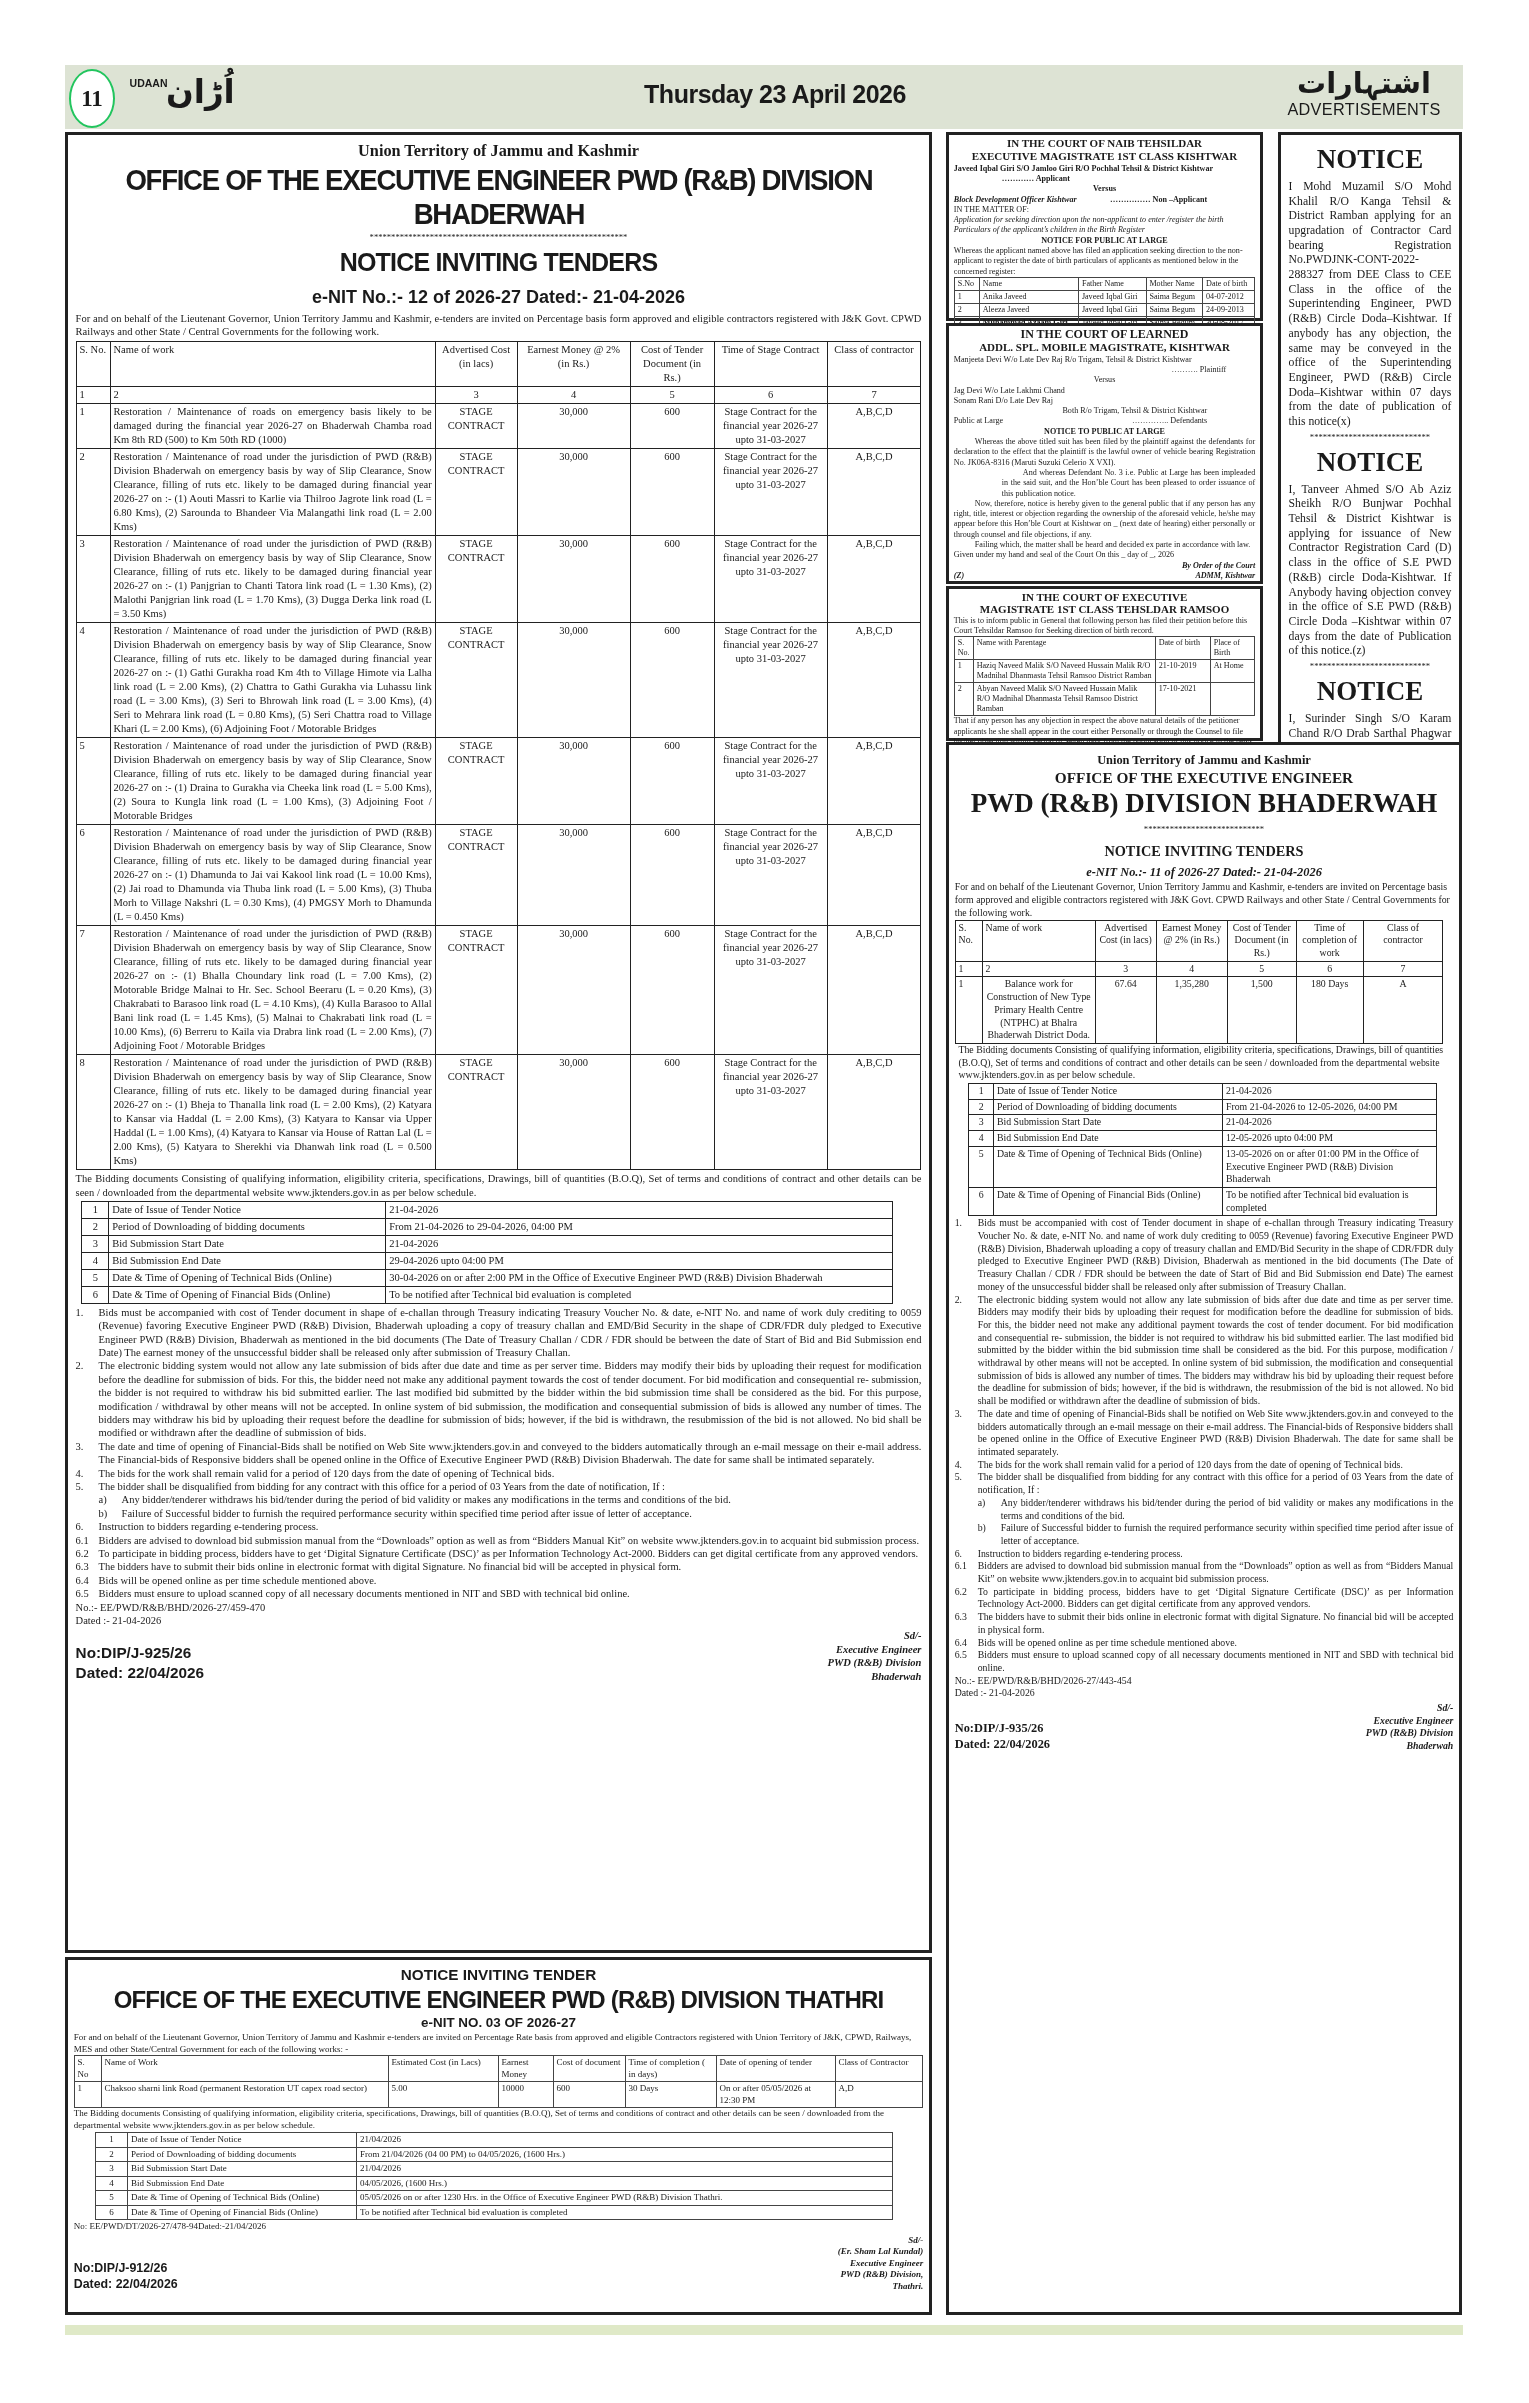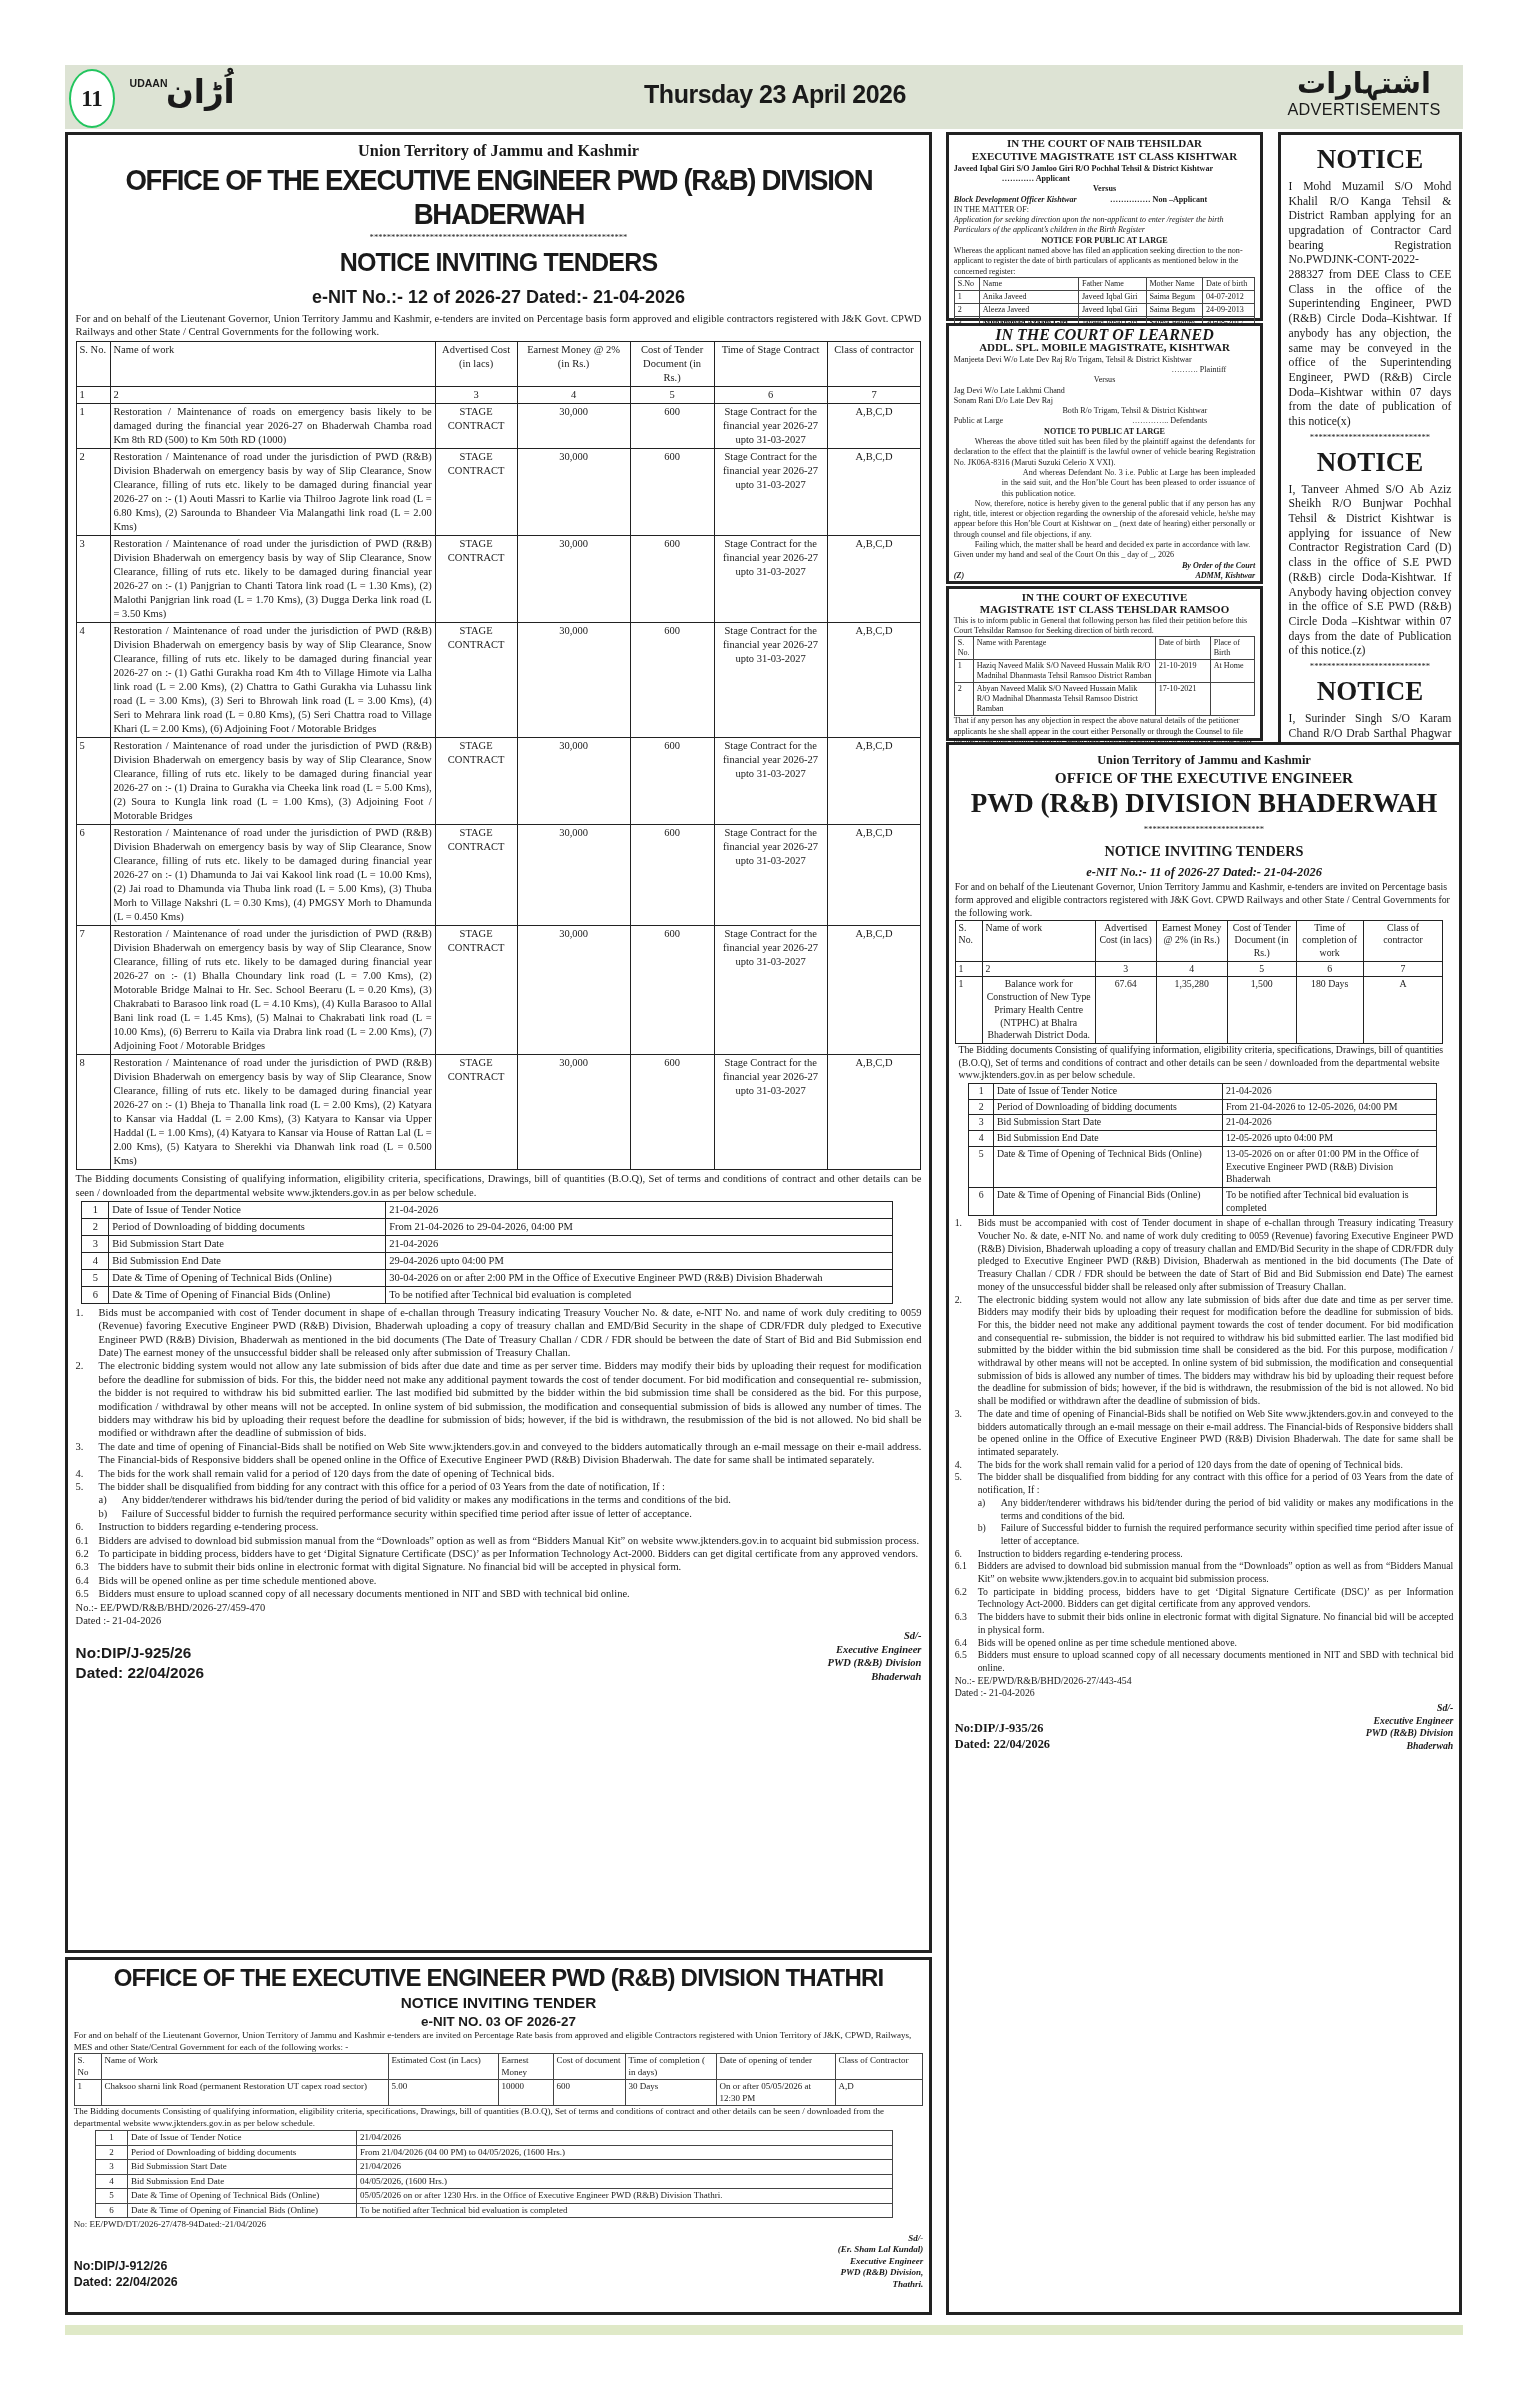--- a/index.html
+++ b/index.html
@@ -269,22 +269,22 @@
     <div class="sig f11" id="sig12">
         <div>Sd/-</div>
         <div>Executive Engineer</div>
         <div>PWD (R&amp;B) Division</div>
         <div>Bhaderwah</div>
       </div>
   </div>
 </div>
 
 <div class="abs box serif" style="left:65px;top:1957px;width:867px;height:358px;padding:3.8px 5.7px;">
+  <div class="center" style="font:700 15.3px 'Liberation Sans',sans-serif;margin:1.9px 0;">NOTICE INVITING TENDER</div>
   <div class="center" style="font:700 24px 'Liberation Sans',sans-serif;letter-spacing:-0.8px;">OFFICE OF THE EXECUTIVE ENGINEER PWD (R&amp;B) DIVISION THATHRI</div>
-  <div class="center" style="font:700 15.3px 'Liberation Sans',sans-serif;margin:1.9px 0;">NOTICE INVITING TENDER</div>
   <div class="center" style="font:700 13.4px 'Liberation Sans',sans-serif;margin:1.9px 0;">e-NIT NO. 03 OF 2026-27</div>
   <div class="f9">For and on behalf of the Lieutenant Governor, Union Territory of Jammu and Kashmir e-tenders are invited on Percentage Rate basis from approved and eligible Contractors registered with Union Territory of J&amp;K, CPWD, Railways, MES and other State/Central Government for each of the following works: -</div>
   <table class="thin" id="tth" style="font-size:9px;line-height:11.5px;">
     <colgroup>
         <col style="width:27px">
         <col style="width:287px">
         <col style="width:110px">
         <col style="width:55px">
         <col style="width:72px">
         <col style="width:91px">
@@ -423,21 +423,21 @@
   <div class="i">Therefore by virtue of this notice public at large is informed that if any person has / have any objection in respect to the above mentioned application, he/she shall file his/her objection in this office within seven days from the issuance of this notice failing which said application shall be dealt into accordance with law.</div>
   <div class="b" id="c1sig" style="text-align:right;padding-right:9.6px;">
       <div>Sd/-</div>
       <div>Naib Tehsildar</div>
       <div>Executive Magistrate 1st Class</div>
       <div>Kishtwar</div>
     </div>
 </div>
 
 <div class="abs box serif" style="left:946px;top:323px;width:317px;height:261px;padding:1.9px 4.8px;font-size:8.1px;line-height:10.3px;">
-  <div class="center b" style="font-size:16px;line-height:13.4px;font-style:italic;">IN THE COURT OF LEARNED</div>
+  <div class="center b" style="font-size:12px;line-height:13.4px;">IN THE COURT OF LEARNED</div>
   <div class="center b" style="font-size:11px;line-height:13.4px;">ADDL. SPL. MOBILE MAGISTRATE, KISHTWAR</div>
   <div>Manjeeta Devi W/o Late Dev Raj R/o Trigam, Tehsil &amp; District Kishtwar</div>
   <div style="text-align:right;padding-right:29px;">………. Plaintiff</div>
   <div class="center">Versus</div>
   <div id="c2def">
       <div style="display: flex; justify-content: space-between; padding-right: 48px;">
         <span>Jag Devi W/o Late Lakhmi Chand</span>
       </div>
       <div style="display: flex; justify-content: space-between; padding-right: 48px;">
         <span>Sonam Rani D/o Late Dev Raj</span>

